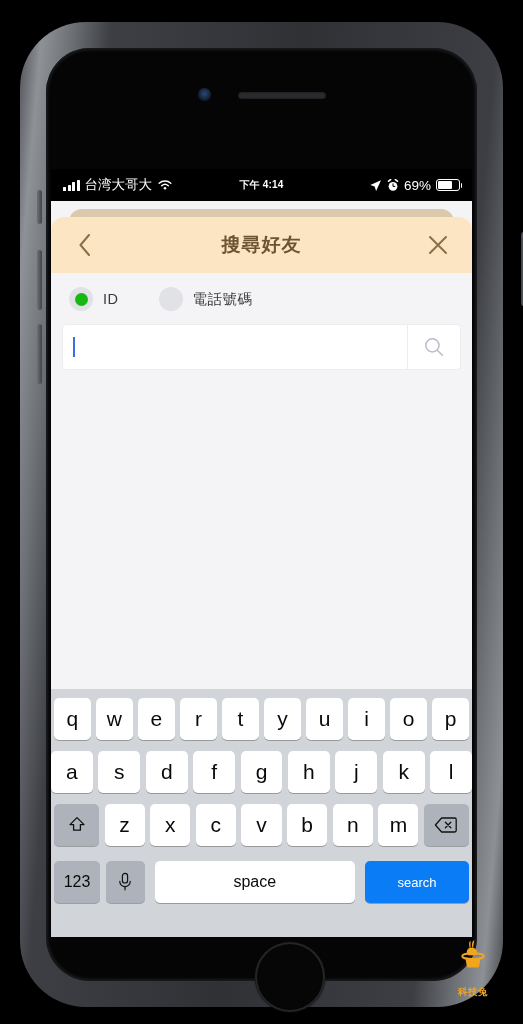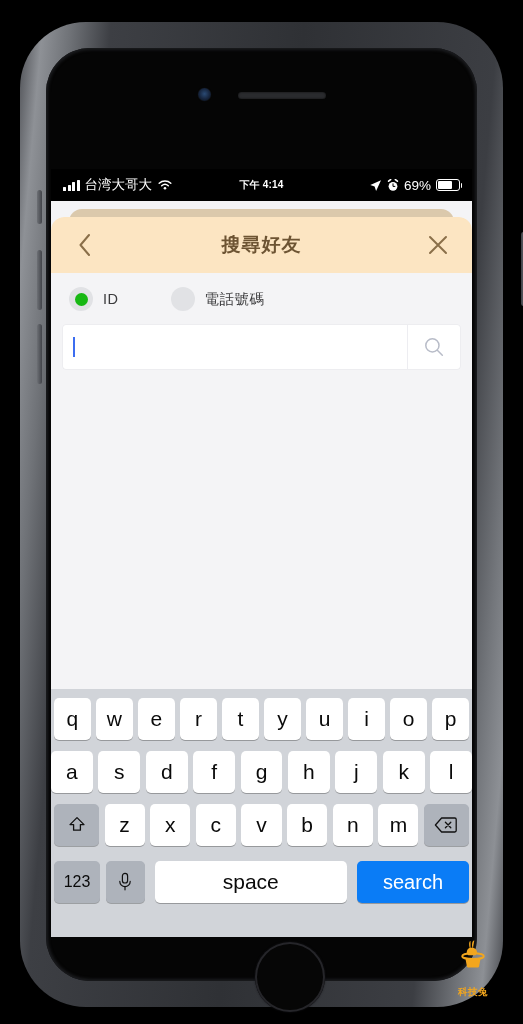--- a/index.html
+++ b/index.html
@@ -69,21 +69,21 @@
   .modal-header{height:56px;background:#fce5c2;display:flex;align-items:center;
     position:relative;border-radius:13px 13px 0 0;}
   .hdr-title{position:absolute;left:0;right:0;text-align:center;
     font-size:19px;font-weight:700;color:#6d5433;letter-spacing:1px;}
   .hdr-back{position:absolute;left:14px;width:40px;height:40px;top:8px;
     display:flex;align-items:center;justify-content:center;}
   .hdr-close{position:absolute;right:14px;width:40px;height:40px;top:8px;
     display:flex;align-items:center;justify-content:center;}
 
   
-  .radio-row{display:flex;align-items:center;height:52px;padding-left:18px;gap:12px;}
+  .radio-row{display:flex;align-items:center;height:52px;padding-left:18px;gap:0;}
   .radio-opt{display:flex;align-items:center;gap:10px;margin-right:40px;}
   .radio-circle{width:24px;height:24px;border-radius:50%;background:#e1e2e5;
     display:flex;align-items:center;justify-content:center;flex:none;}
   .radio-circle.on:after{content:"";width:13px;height:13px;border-radius:50%;background:#17b813;}
   .radio-label{font-size:14.5px;color:#3b3b3d;letter-spacing:.5px;}
 
   
   .search-wrap{margin:0 12px;height:44px;background:#fff;border-radius:3px;
     display:flex;align-items:stretch;box-shadow:0 0 0 .5px #e6e6ea;}
   .search-field{flex:1;display:flex;align-items:center;padding-left:10px;position:relative;}
@@ -103,22 +103,22 @@
   .krow.r3{gap:5.5px;padding:0 3px;}
   .krow.r4{gap:5.5px;padding:4px 3px;margin-bottom:0;}
   .key{background:#fff;border-radius:5px;height:42px;min-width:33px;
     display:flex;align-items:center;justify-content:center;
     font-size:21px;color:#0a0a0a;box-shadow:0 1px 0 rgba(0,0,0,.28);font-weight:400;}
   .key.ltr{flex:1;}
   .key.gray{background:#aeb3bb;box-shadow:0 1px 0 rgba(0,0,0,.25);}
   .key.wide{width:45px;flex:none;}
   .key.num{width:46px;flex:none;font-size:16px;}
   .key.mic{width:39px;flex:none;}
-  .key.space{flex:1;font-size:21px;margin:0 5px;}
-  .key.search{background:#0a7cf6;color:#fff;font-size:20px;width:112px;flex:none;}
+  .key.space{flex:1;font-size:16px;margin:0 5px;}
+  .key.search{background:#0a7cf6;color:#fff;font-size:13px;width:104px;flex:none;}
 
   
   .watermark{position:absolute;right:22px;bottom:25px;width:56px;height:62px;
     display:flex;flex-direction:column;align-items:center;justify-content:flex-end;}
   .wm-text{font-size:9.5px;color:#f2a61e;letter-spacing:.5px;margin-top:13px;font-weight:700;}
 </style>
 </head>
 <body>
 
 <div id="stage">

